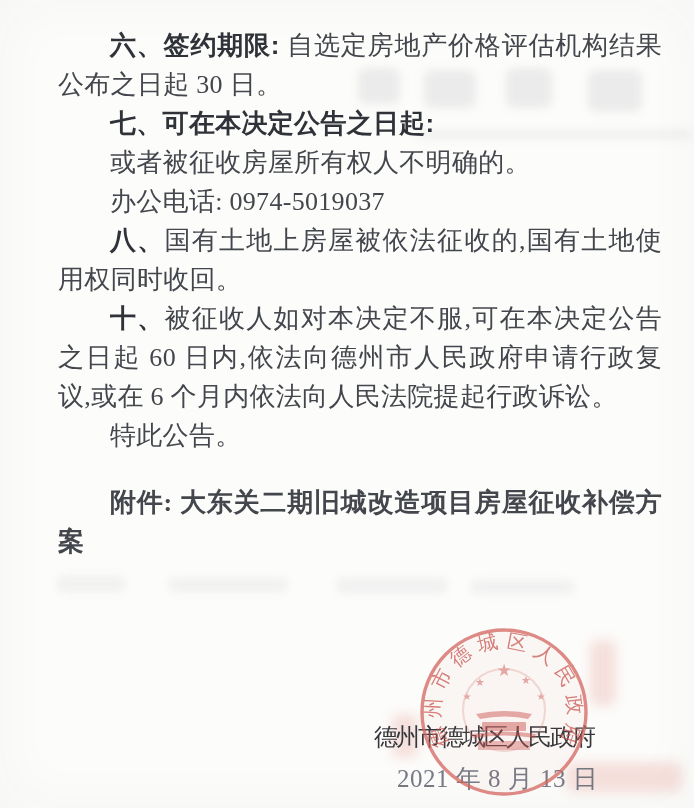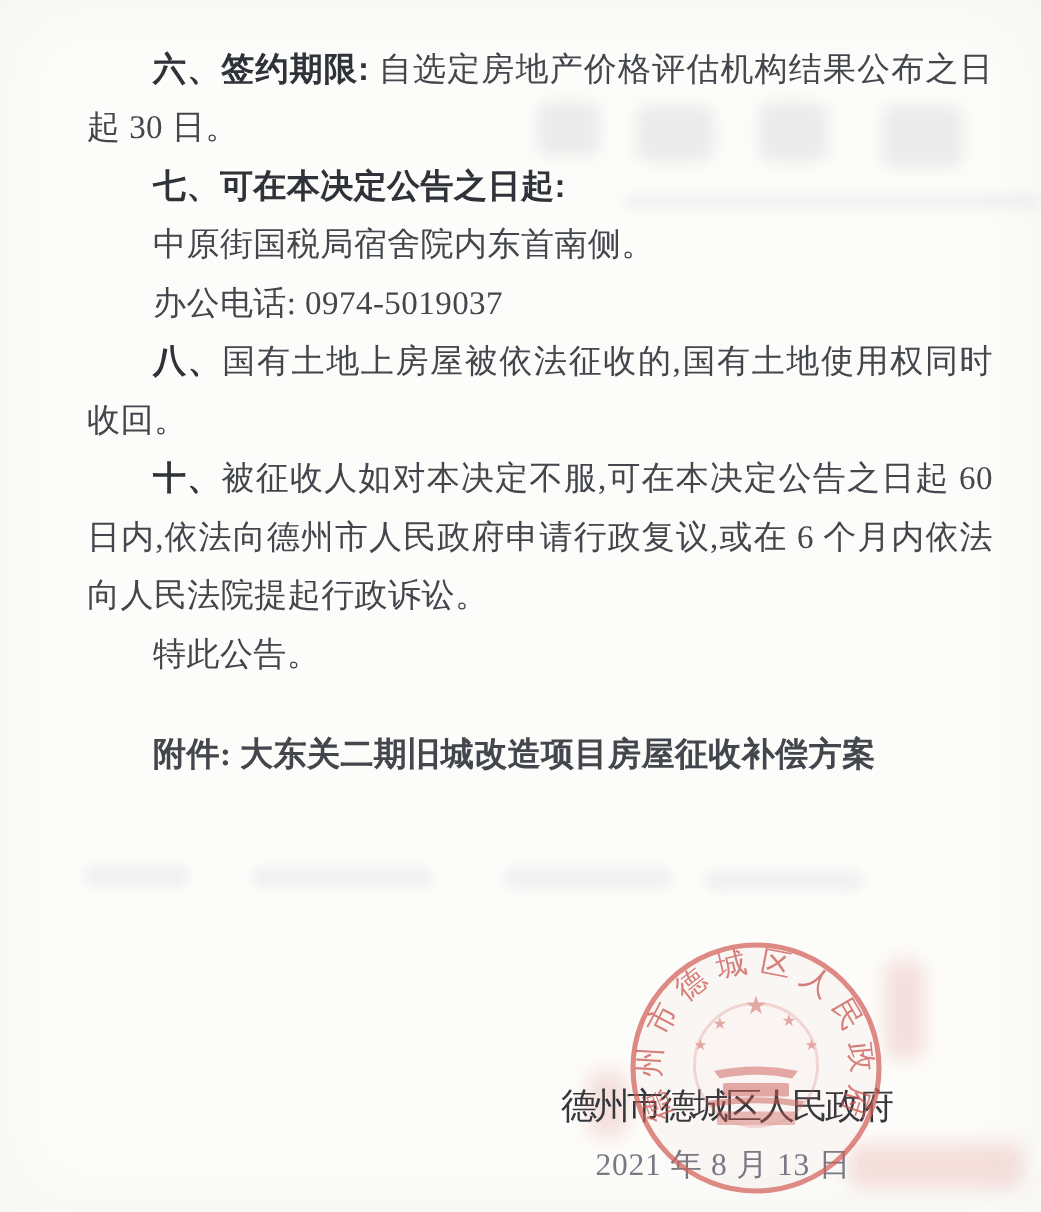--- a/index.html
+++ b/index.html
@@ -5,38 +5,38 @@
   html,body { margin:0; padding:0; background:#e8e8e8; }
   .page {
     position:relative; width:694px; height:808px; margin:0 auto;
     background:#fcfcfa; overflow:hidden;
     font-family:"Liberation Serif","DejaVu Serif",serif;
     box-shadow: inset 0 0 60px rgba(60,60,70,0.035);
   }
   
   .body-text {
     position:absolute; left:58px; top:0; width:604px;
-    padding-top:26px; font-size:22px; line-height:39px;
+    padding-top:26px; font-size:26px; line-height:39px;
     color:#43464c; text-align:justify; letter-spacing:0.3px;
     z-index:2;
   }
   .para { margin:0; text-indent:2em; }
   .lead {
     font-weight:bold; color:#2f3238;
     font-family:"Liberation Sans","DejaVu Sans",sans-serif;
   }
   .attach { margin:28px 0 0 0; text-indent:2em;font-weight:bold; }
   
   .signature {
     position:absolute; left:374px; top:721px; z-index:2;
     font-size:24px; letter-spacing:-2px; color:#34373c; white-space:nowrap;
   }
   .doc-date {
     position:absolute; left:397px; top:762px; z-index:2;
-    font-size:21px; letter-spacing:0.5px; color:#5f6370;
+    font-size:25px; letter-spacing:0.5px; color:#5f6370;
     opacity:0.85; filter:blur(0.3px); white-space:nowrap;
   }
   
   .seal {
     position:absolute; left:418px; top:626px; width:172px; height:172px;
     z-index:3; filter:blur(0.4px); opacity:0.92; pointer-events:none;
   }
   .seal text { font-family:"Liberation Serif","DejaVu Serif",serif; }
   .seal .star { font-family:"DejaVu Sans",sans-serif; }
   
@@ -59,21 +59,21 @@
   <div class="ghost g-band" style="left:168px;top:578px;width:120px;height:14px;"></div>
   <div class="ghost g-band" style="left:336px;top:578px;width:112px;height:15px;"></div>
   <div class="ghost g-band" style="left:470px;top:580px;width:105px;height:14px;"></div>
   <div class="ghost g-pink" style="left:590px;top:640px;width:26px;height:66px;"></div>
   <div class="ghost g-pink" style="left:566px;top:762px;width:116px;height:30px;"></div>
   <div class="ghost g-pink" style="left:392px;top:714px;width:26px;height:44px;"></div>
 
   <div class="body-text">
     <p class="para"><b class="lead">六、签约期限:</b><span> 自选定房地产价格评估机构结果公布之日起 30 日。</span></p>
     <p class="para"><b class="lead">七、可在本决定公告之日起:</b><span></span></p>
-    <p class="para"><span>中原街国税局宿舍院内东首南侧。</span></p>
+    <p class="para"><span>或者被征收房屋所有权人不明确的。</span></p>
     <p class="para"><span>办公电话: 0974-5019037</span></p>
     <p class="para"><b class="lead">八、</b><span>国有土地上房屋被依法征收的,国有土地使用权同时收回。</span></p>
     <p class="para"><b class="lead">十、</b><span>被征收人如对本决定不服,可在本决定公告之日起 60 日内,依法向德州市人民政府申请行政复议,或在 6 个月内依法向人民法院提起行政诉讼。</span></p>
     <p class="para"><span>特此公告。</span></p>
     <p class="para attach">附件: 大东关二期旧城改造项目房屋征收补偿方案</p>
   </div>
 
   <svg class="seal" viewBox="0 0 172 172">
     <circle cx="86" cy="86" r="82" fill="rgba(220,120,115,0.05)" stroke="#d2625c" stroke-width="3.4" opacity="0.8"></circle>
     <path id="sealArc" d="M 30.6 118 A 64 64 0 1 1 141.4 118" fill="none"></path>

